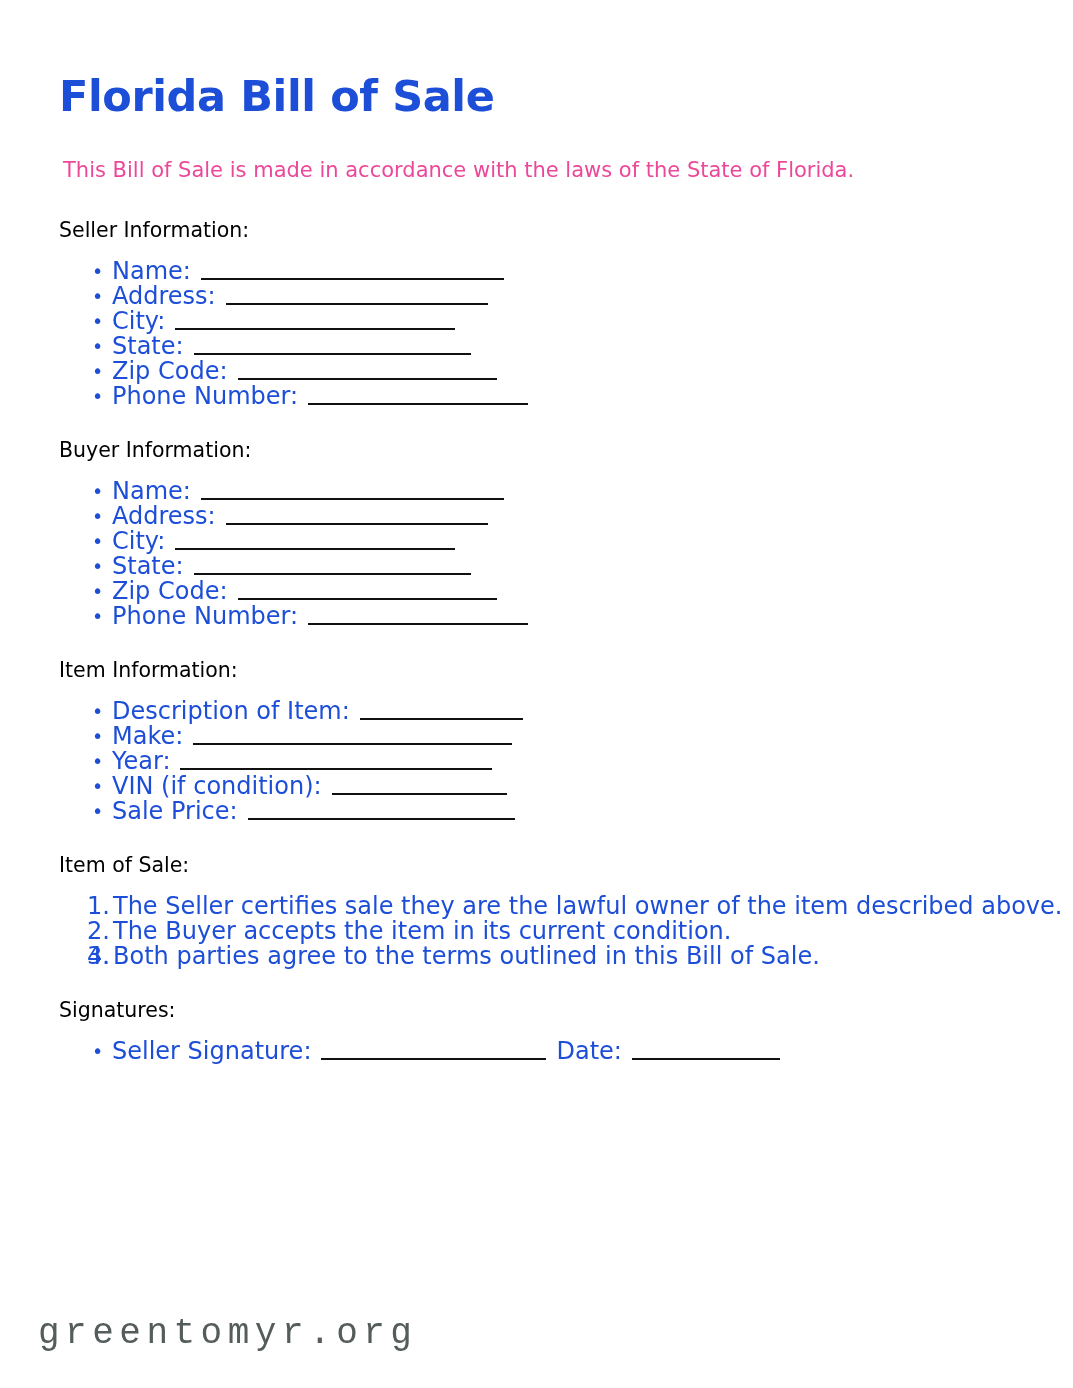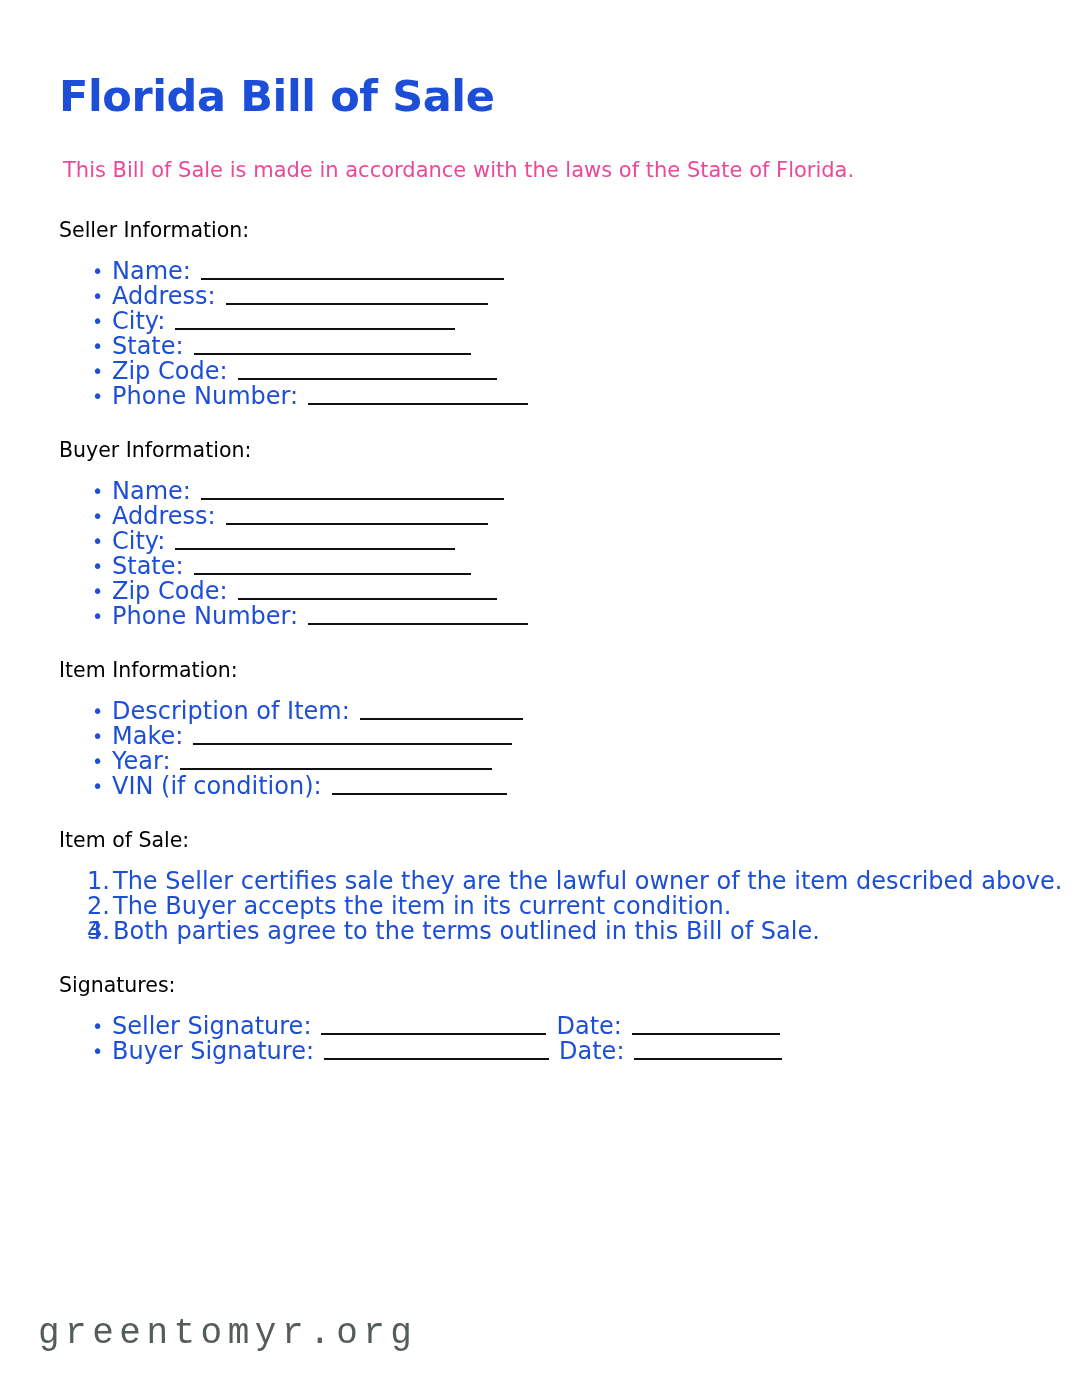--- a/index.html
+++ b/index.html
@@ -180,20 +180,23 @@
       </li>
       <li>
         <span>Make:</span><span class="gap"></span><span class="rule" style="width: 319px;"></span>
       </li>
       <li>
         <span>Year:</span><span class="gap"></span><span class="rule" style="width: 312px;"></span>
       </li>
       <li>
         <span>VIN (if condition):</span><span class="gap"></span><span class="rule" style="width: 175px;"></span>
       </li>
+      <li>
+        <span>Sale Price:</span><span class="gap"></span><span class="rule" style="width: 267px;"></span>
+      </li>
     </ul>
 
     <h2 class="section-heading">Item of Sale:</h2>
     <ol class="terms-list">
       <li>
         <span class="num">1.</span><span>The Seller certifies sale they are the lawful owner of the item described above.</span>
       </li>
       <li>
         <span class="num">2.</span><span>The Buyer accepts the item in its current condition.</span>
       </li>
@@ -203,21 +206,18 @@
       <li>
         <span class="num">4.</span><span>Both parties agree to the terms outlined in this Bill of Sale.</span>
       </li>
     </ol>
 
     <h2 class="section-heading">Signatures:</h2>
     <ul class="field-list">
       <li>
         <span>Seller Signature:</span><span class="gap"></span><span class="rule" style="width: 225px;"></span><span class="gap"></span><span>Date:</span><span class="gap"></span><span class="rule" style="width: 148px;"></span>
       </li>
-      <li>
-        <span>Buyer Signature:</span><span class="gap"></span><span class="rule" style="width: 225px;"></span><span class="gap"></span><span>Date:</span><span class="gap"></span><span class="rule" style="width: 148px;"></span>
-      </li>
     </ul>
 
   </div>
 
   <div class="watermark">greentomyr.org</div>
 </div>
 
 </body></html>

